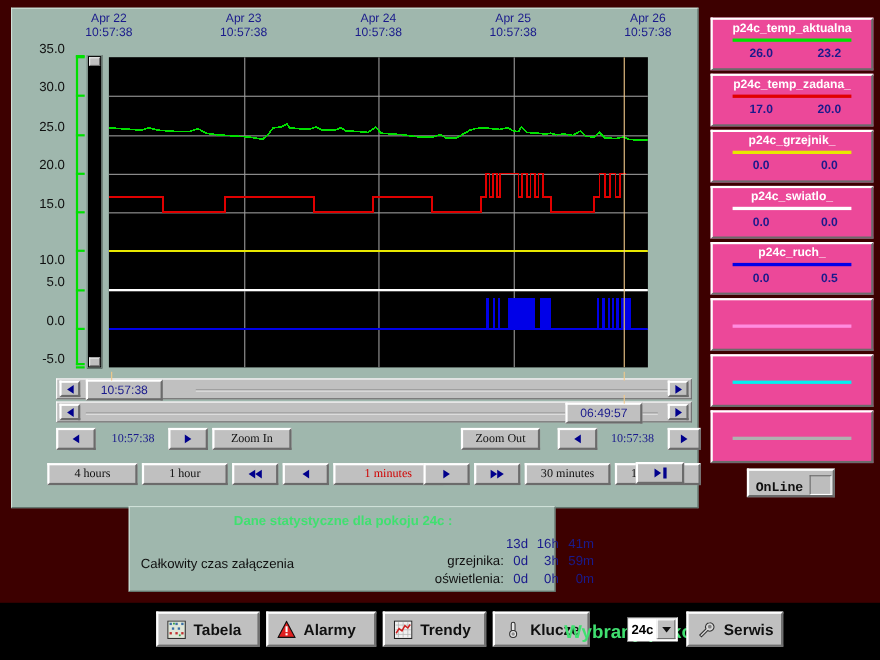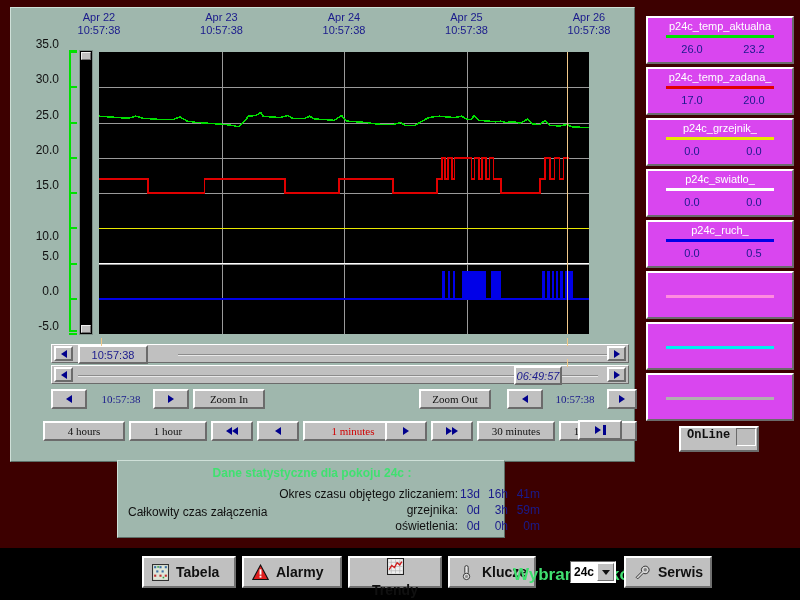--- a/index.html
+++ b/index.html
@@ -115,39 +115,39 @@
     position: absolute; left: 0; top: 5px; width: 388px; text-align: center;
     color: #40e070; font-size: 12px; font-weight: bold;
     font-family: "Liberation Sans", sans-serif;
   }
   .stats-lbl { position: absolute; text-align: right; font-size: 12px; color: #101010; white-space: nowrap; }
   .stats-val { position: absolute; text-align: right; font-size: 12px; color: #1a1a8c; white-space: nowrap; }
 
   
   .legend-box {
     position: absolute; left: 646px; width: 148px; height: 48px;
-    background: #d946ef;
-    border-top: 2px solid #ffffff; border-left: 2px solid #ffffff;
-    border-right: 2px solid #6b6b6b; border-bottom: 2px solid #6b6b6b;
+    background: #ec4899;
+    border-top: 2px solid #ffffff; border-left: 2px solid #ffffff;
+    border-right: 2px solid #6b6b6b; border-bottom: 2px solid #6b6b6b; font-weight: bold;
   }
   .legend-name {
     position: absolute; left: 0; top: 2px; width: 144px; text-align: center;
     font-size: 11px; color: #ffffff; white-space: nowrap;
     font-family: "Liberation Sans", sans-serif;
   }
   .legend-line { position: absolute; left: 18px; top: 17px; width: 108px; height: 3px; }
   .legend-min { position: absolute; left: 14px; top: 25px; width: 60px; text-align: center; font-size: 11px; color: #1a1a8c; }
   .legend-max { position: absolute; right: 8px; top: 25px; width: 60px; text-align: center; font-size: 11px; color: #1a1a8c; }
 
   .online-btn {
     position: absolute; left: 679px; top: 426px; width: 80px; height: 26px;
     background: #c0c0c0;
     border-top: 2px solid #ffffff; border-left: 2px solid #ffffff;
     border-right: 2px solid #6b6b6b; border-bottom: 2px solid #6b6b6b;
-    display: flex; align-items: flex-start;
+    display: flex; align-items: flex-end;
   }
   .online-lbl { font-size: 12px; color: #101010; font-weight: bold; margin-left: 6px;
                 font-family: "Liberation Mono", monospace; }
   .online-ind { width: 20px; height: 18px; margin-left: 6px; background: #bdbdbd;
                 border-top: 1px solid #6b6b6b; border-left: 1px solid #6b6b6b;
                 border-right: 1px solid #ffffff; border-bottom: 1px solid #ffffff; }
 
   
   .toolbar { position: absolute; left: 0; bottom: 0; width: 800px; height: 52px; background: #000000; }
   .tb-btn {
@@ -287,21 +287,21 @@
           <i class="arrow-r"></i>
         </div>
     </div>
 
     <div class="hslider" style="left:40px; top:357px; width:578px;">
       <div class="sq-btn" style="left:2px;">
           <i class="arrow-l"></i>
         </div>
       <div class="track-line" style="left:26px; width:520px;"></div>
       <div class="track-line2" style="left:26px; width:520px;"></div>
-      <div class="slider-thumb" style="left:462px; width:48px;font-style:italic;">06:49:57</div>
+      <div class="slider-thumb" style="left:462px; width:70px;">06:49:57</div>
       <div class="sq-btn" style="right:2px;">
           <i class="arrow-r"></i>
         </div>
     </div>
 
     <div class="btn" style="left:40px; top:381px; width:36px; height:20px;">
         <i class="arrow-l"></i>
       </div>
     <div class="btn blue-txt" style="left:80px; top:381px; width:60px; height:20px; border:none; background:transparent;">10:57:38</div>
     <div class="btn" style="left:142px; top:381px; width:36px; height:20px;">
@@ -347,21 +347,20 @@
     <span style="display:inline-block;width:3px;height:10px;background:#00008c;margin-left:2px;"></span>
   </div>
 
   <div class="stats-panel">
     <div class="stats-title">
       <span>Dane statystyczne dla pokoju</span>
       <span>24c</span>
       <span>:</span>
     </div>
 
-    <div class="stats-lbl" style="left:60px; top:26px; width:280px;">Okres czasu objętego zliczaniem:</div>
     <div class="stats-val" style="left:336px; top:26px; width:26px;">13d</div>
     <div class="stats-val" style="left:364px; top:26px; width:26px;">16h</div>
     <div class="stats-val" style="left:392px; top:26px; width:30px;">41m</div>
 
     <div class="stats-lbl" style="left:10px; top:44px; width:200px; text-align:left;">Całkowity czas załączenia</div>
 
     <div class="stats-lbl" style="left:190px; top:42px; width:150px;">grzejnika:</div>
     <div class="stats-val" style="left:336px; top:42px; width:26px;">0d</div>
     <div class="stats-val" style="left:364px; top:42px; width:26px;">3h</div>
     <div class="stats-val" style="left:392px; top:42px; width:30px;">59m</div>
@@ -456,21 +455,21 @@
 
     <div class="tb-btn" style="left:242px; width:100px;">
       <svg class="icon-sq" viewBox="0 0 16 16">
         <path d="M8 1 L15.2 14.5 L0.8 14.5 Z" fill="#e02020" stroke="#101010" stroke-width="1"></path>
         <rect x="7.1" y="5" width="1.8" height="5" fill="#ffffff"></rect>
         <rect x="7.1" y="11" width="1.8" height="1.8" fill="#ffffff"></rect>
       </svg>
       <span>Alarmy</span>
     </div>
 
-    <div class="tb-btn" style="left:348px; width:94px;flex-direction:column;">
+    <div class="tb-btn" style="left:348px; width:94px;">
       <svg class="icon-sq" viewBox="0 0 16 16">
         <rect x="0.5" y="0.5" width="15" height="15" fill="#f0f0f0" stroke="#202020"></rect>
         <g stroke="#b0b0b0" stroke-width="0.6">
           <path d="M4 1.5V14.5M8 1.5V14.5M12 1.5V14.5M1.5 4H14.5M1.5 8H14.5M1.5 12H14.5"></path>
         </g>
         <polyline points="2,11 4.5,7 7,9 9.5,4.5 12,6.5 14,3.5" fill="none" stroke="#d02020" stroke-width="1.3"></polyline>
       </svg>
       <span>Trendy</span>
     </div>
 

